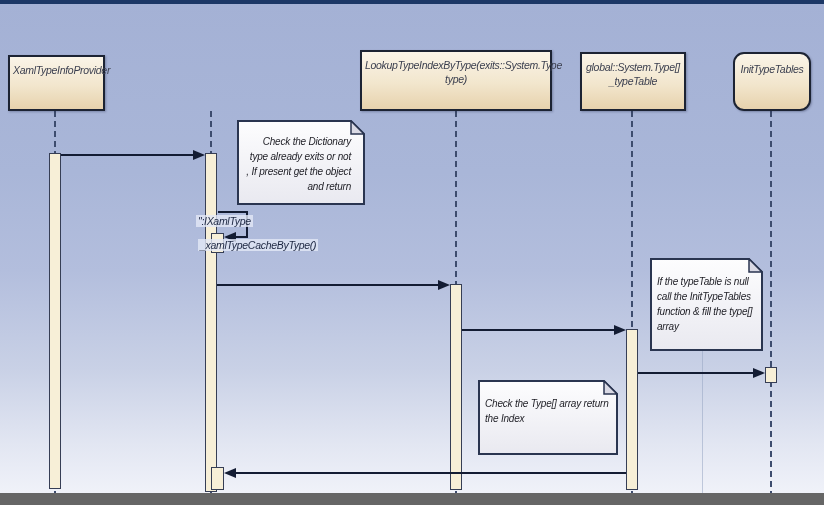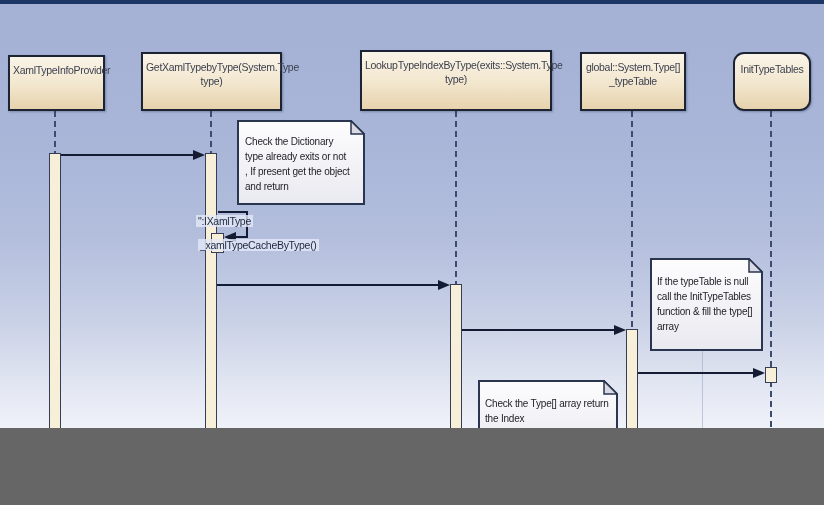--- a/index.html
+++ b/index.html
@@ -1,21 +1,22 @@
 <!DOCTYPE html>
 <html><head>
 <meta charset="utf-8">
 <style>
   html,body{margin:0;padding:0;background:#666;}
   #canvas{
     position:relative;
-    width:824px;height:428px;
+    width:824px;height:493px;
     overflow:hidden;
     font-family:"Liberation Sans", sans-serif;
     background:linear-gradient(180deg,#a4b1d5 0%,#a9b6d8 35%,#b3bedd 55%,#c9d1e6 75%,#e2e6f2 90%,#f0f2f9 100%);
+    font-style:italic;
   }
   .topbar{position:absolute;left:0;top:0;width:824px;height:4px;background:#1c3766;}
   .participant{
     position:absolute;
     background:linear-gradient(180deg,#faf4e8 0%,#f2e6cd 55%,#e7d2ad 100%);
     border:2px solid #1c2333;
     box-sizing:border-box;
     color:#3c4050;
     font-size:10.5px;line-height:1.35;letter-spacing:-0.3px;
     text-align:center;
@@ -63,23 +64,20 @@
 
   <div class="lifeline" style="left:54px;top:111px;height:386px;"></div>
   <div class="lifeline" style="left:210px;top:111px;height:386px;"></div>
   <div class="lifeline" style="left:455px;top:111px;height:386px;"></div>
   <div class="lifeline" style="left:631px;top:111px;height:386px;"></div>
   <div class="lifeline" style="left:770px;top:111px;height:386px;"></div>
 
   <div class="participant" style="left:8px;top:55px;width:97px;height:56px;">
     <span>XamlTypeInfoProvider</span>
   </div>
-  <div class="participant" style="left:141px;top:52px;width:141px;height:59px;">
-    <span>GetXamlTypebyType(System.Type type)</span>
-  </div>
   <div class="participant" style="left:360px;top:50px;width:192px;height:61px;">
     <span>LookupTypeIndexByType(exits::System.Type type)</span>
   </div>
   <div class="participant" style="left:580px;top:52px;width:106px;height:59px;">
     <span>global::System.Type[] _typeTable</span>
   </div>
   <div class="participant" style="left:733px;top:52px;width:78px;height:59px;padding-top:8px;border-radius:11px;">
     <span>InitTypeTables</span>
   </div>
 
@@ -87,21 +85,21 @@
     <svg width="128" height="85">
       <defs>
           <linearGradient id="ng1" x1="0" y1="0" x2="0" y2="1">
         <stop offset="0" stop-color="#fdfdfe"></stop>
             <stop offset="1" stop-color="#e9e9f0"></stop>
       </linearGradient>
         </defs>
       <polygon points="1,1 114,1 127,14 127,84 1,84" fill="url(#ng1)" stroke="#2a3550" stroke-width="2"></polygon>
       <polygon points="114,1 114,14 127,14" fill="#d9d9e4" stroke="#2a3550" stroke-width="1.5"></polygon>
     </svg>
-    <div class="note-text" style="padding:14px 14px 0 8px;">Check the Dictionary type already exits or not , If present get the object and return</div>
+    <div class="note-text" style="padding:14px 14px 0 8px;text-align:right;">Check the Dictionary type already exits or not , If present get the object and return</div>
   </div>
 
   <div class="note" style="left:478px;top:380px;width:140px;height:75px;">
     <svg width="140" height="75">
       <defs>
           <linearGradient id="ng3" x1="0" y1="0" x2="0" y2="1">
         <stop offset="0" stop-color="#fdfdfe"></stop>
             <stop offset="1" stop-color="#e9e9f0"></stop>
       </linearGradient>
         </defs>

